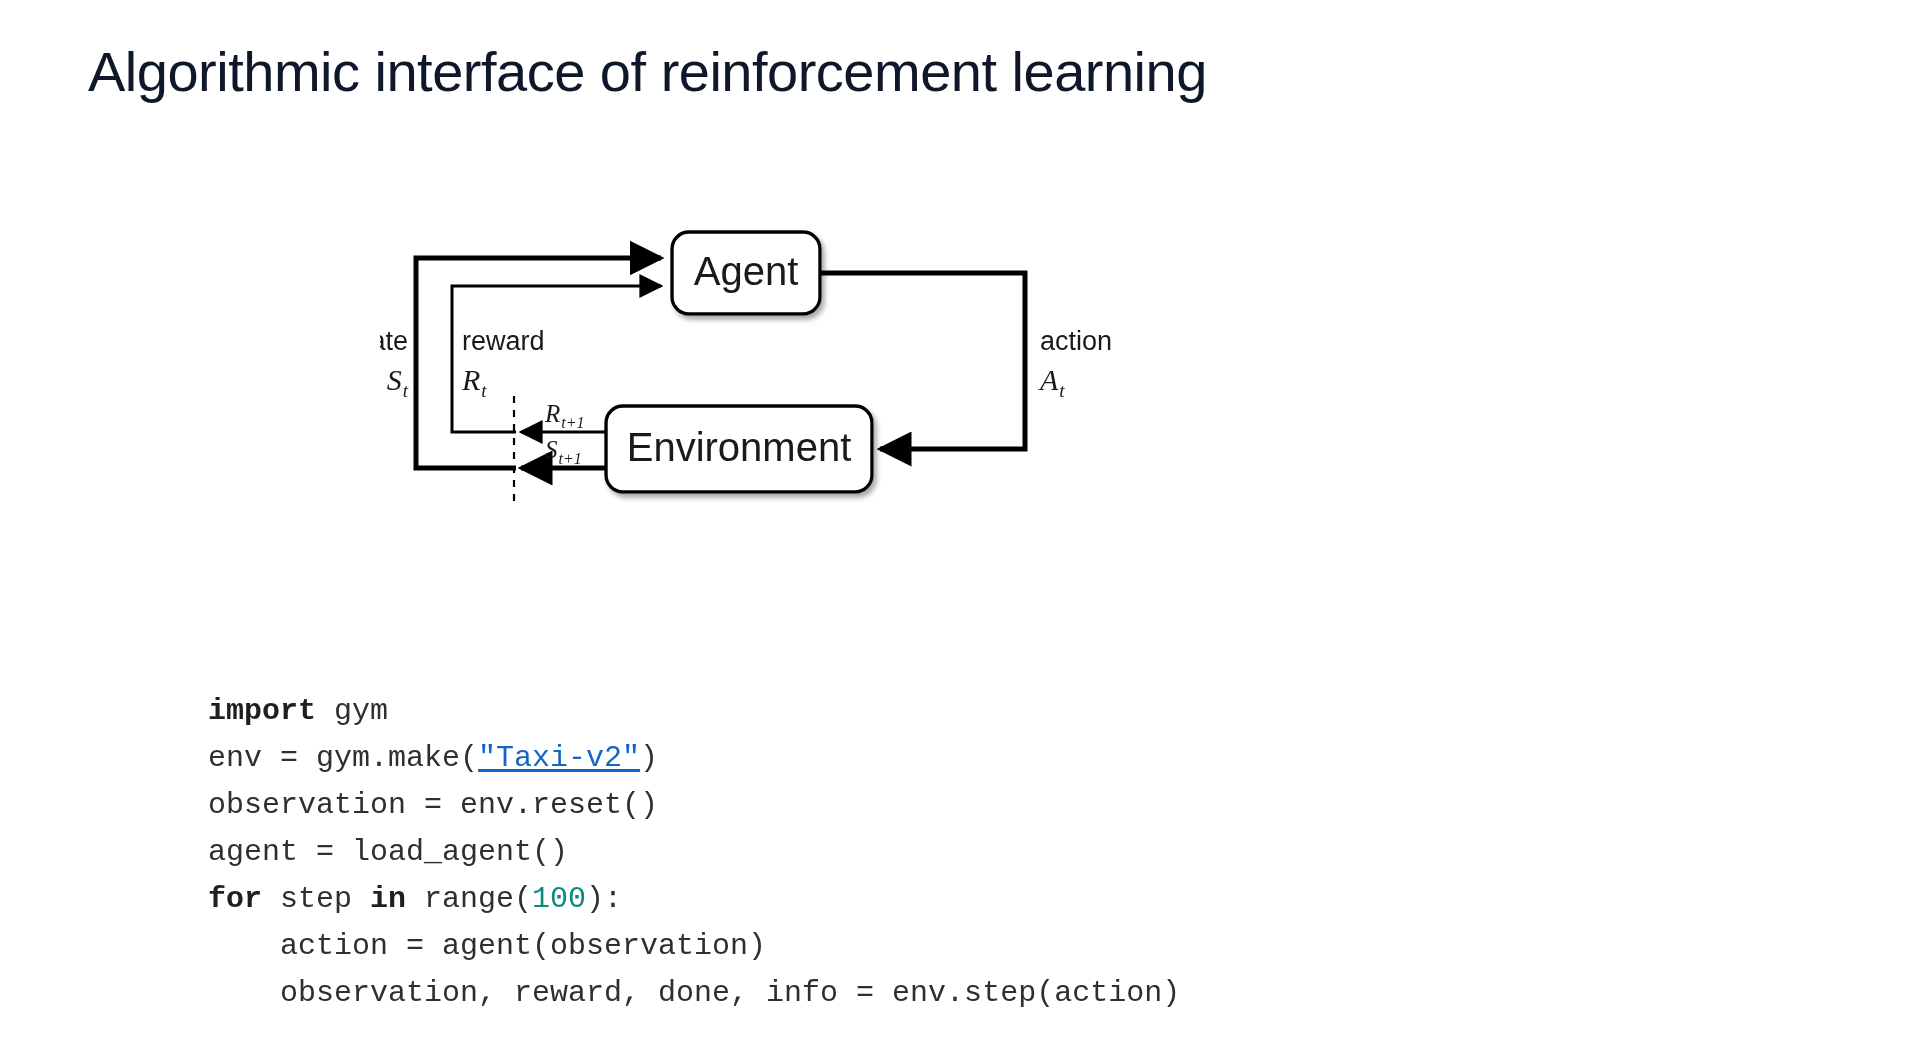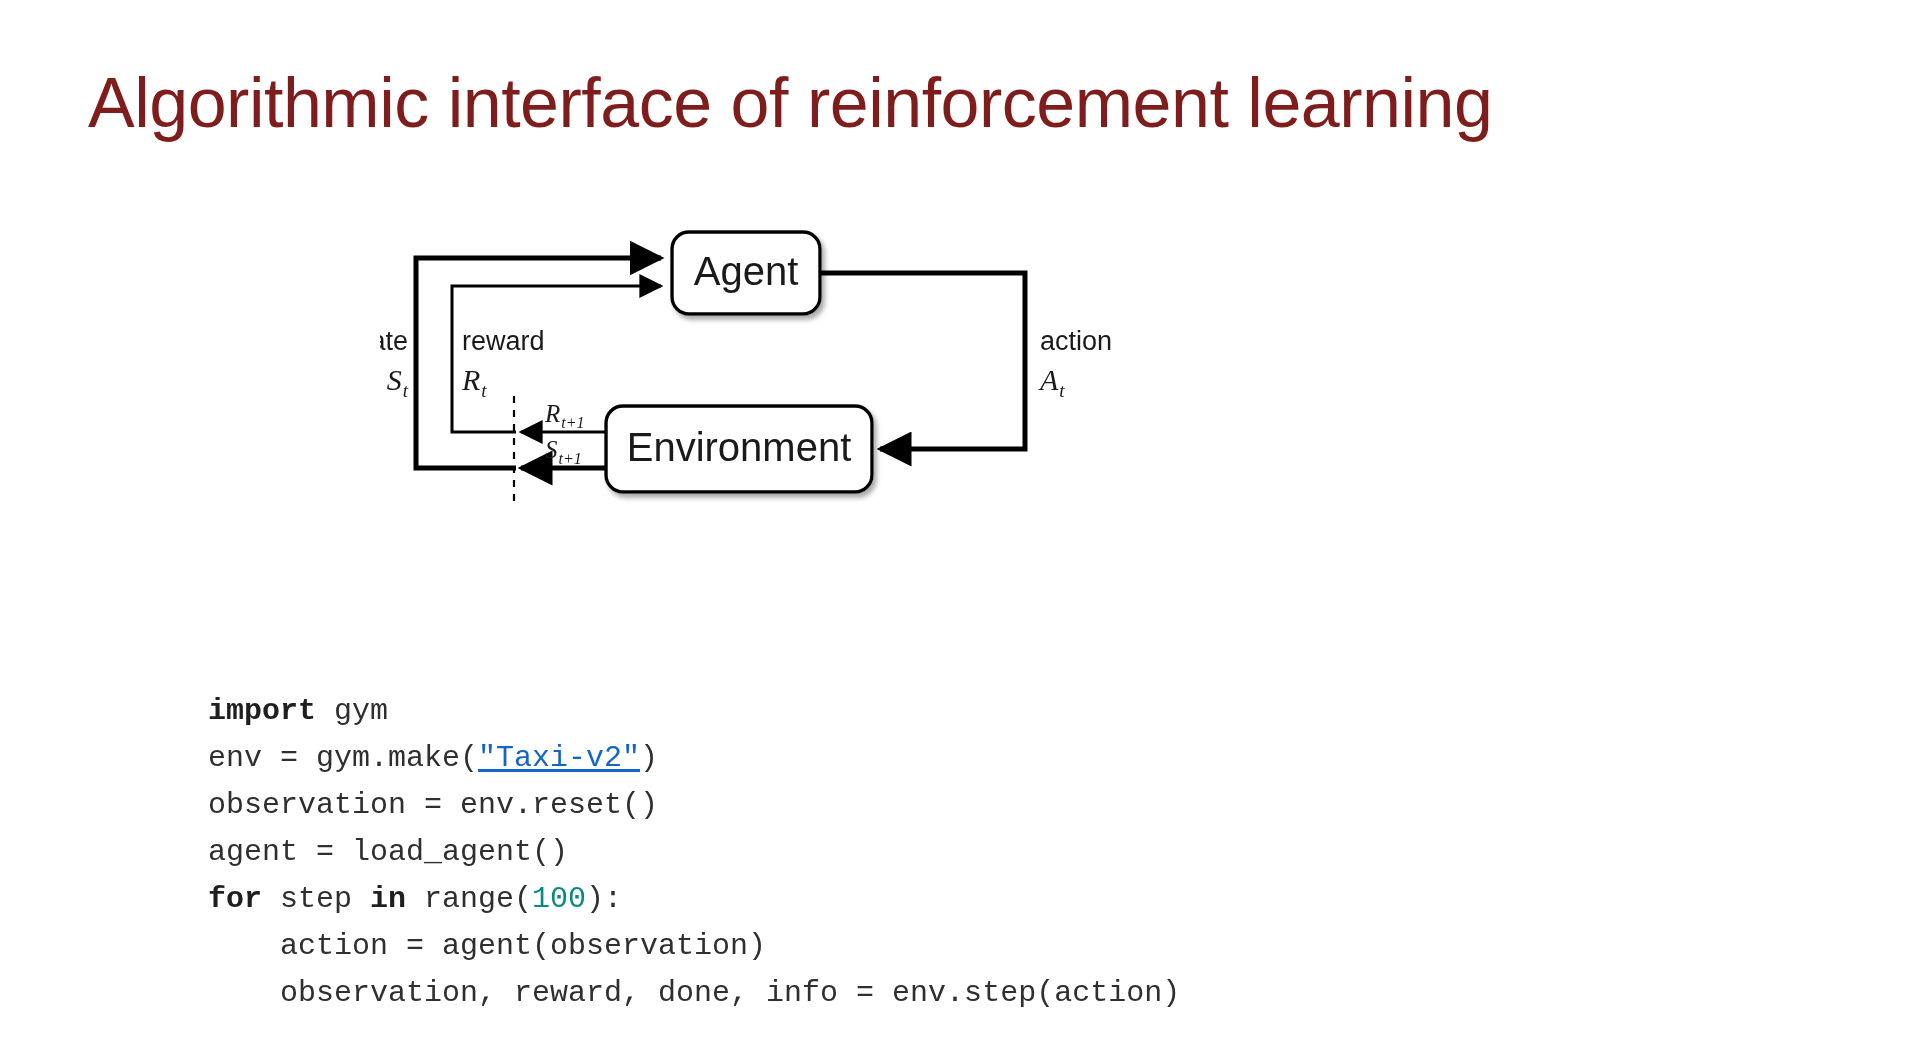--- a/index.html
+++ b/index.html
@@ -16,27 +16,26 @@
     color: #000000;
   }
 
   
   #slide-title {
     position: absolute;
     left: 88px;
     top: 42px;
     width: 1760px;
     font-family: "Liberation Sans", sans-serif;
-    font-size: 70px;
+    font-size: 56px;
     font-weight: 400;
     letter-spacing: -0.5px;
-    color: #7f1d1d;
+    color: #0f172a;
     line-height: 1.06;
     white-space: nowrap;
-    margin-top: 24px;
   }
 
   
   #rl-diagram {
     position: absolute;
     left: 380px;
     top: 200px;
     width: 1080px;
     height: 360px;
   }

